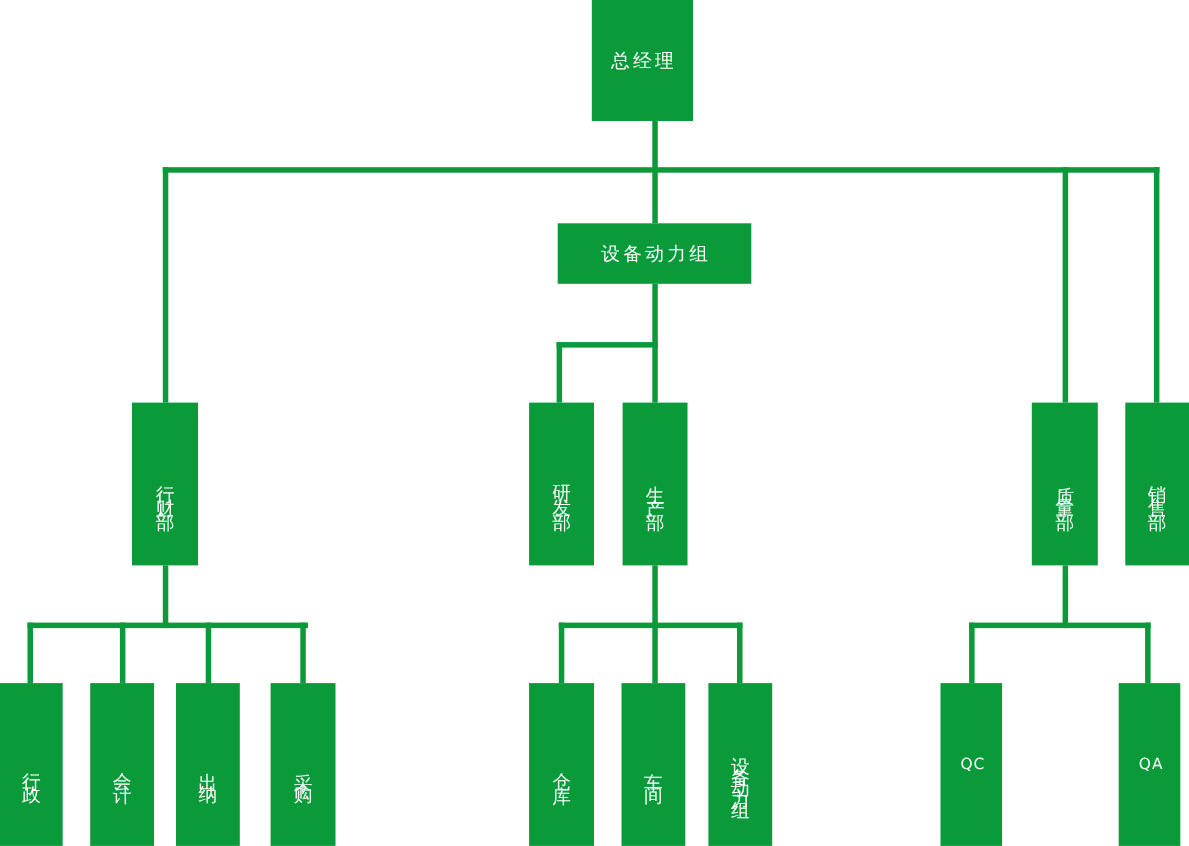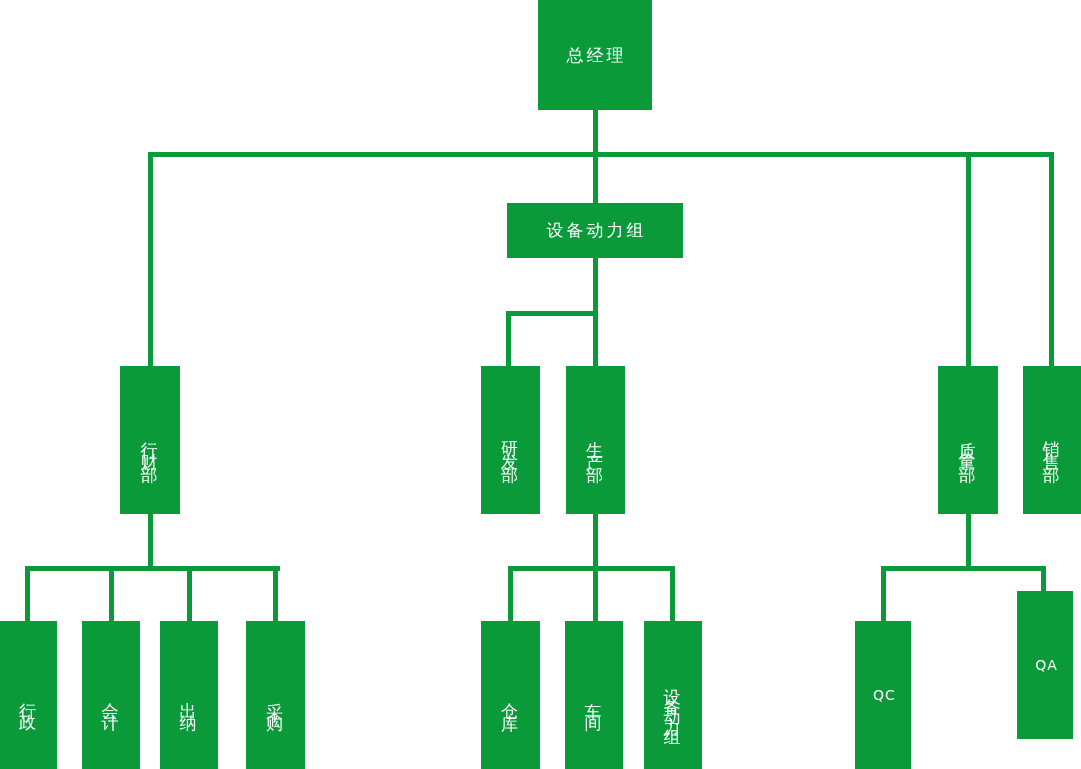--- a/index.html
+++ b/index.html
@@ -81,21 +81,21 @@
   <div class="line" style="left:593px;top:514px;width:5px;height:107px"></div>
   <div class="line" style="left:508px;top:566px;width:167px;height:5px"></div>
   <div class="line" style="left:508px;top:566px;width:5px;height:55px"></div>
   <div class="line" style="left:670px;top:566px;width:5px;height:55px"></div>
 
   <div class="line" style="left:966px;top:514px;width:5px;height:57px"></div>
   <div class="line" style="left:881px;top:566px;width:165px;height:5px"></div>
   <div class="line" style="left:881px;top:566px;width:5px;height:55px"></div>
   <div class="line" style="left:1041px;top:566px;width:5px;height:55px"></div>
 
-  <div class="node h" style="left:538px;top:0;width:114px;height:110px">总经理</div>
+  <div class="node h" style="left:538px;top:0;width:92px;height:110px">总经理</div>
 
   <div class="node h" style="left:507px;top:203px;width:176px;height:55px">设备动力组</div>
 
   <div class="node v" style="left:120px;top:366px;width:60px;height:148px">行财部</div>
 
   <div class="node v" style="left:481px;top:366px;width:59px;height:148px">研发部</div>
 
   <div class="node v" style="left:566px;top:366px;width:59px;height:148px">生产部</div>
 
   <div class="node v" style="left:938px;top:366px;width:60px;height:148px">质量部</div>
@@ -111,15 +111,15 @@
   <div class="node v" style="left:246px;top:621px;width:59px;height:148px">采购</div>
 
   <div class="node v" style="left:481px;top:621px;width:59px;height:148px">仓库</div>
 
   <div class="node v" style="left:565px;top:621px;width:58px;height:148px">车间</div>
 
   <div class="node v tight" style="left:644px;top:621px;width:58px;height:148px">设备动力组</div>
 
   <div class="node h latin" style="left:855px;top:621px;width:56px;height:148px">QC</div>
 
-  <div class="node h latin" style="left:1017px;top:591px;width:56px;height:148px">QA</div>
+  <div class="node h latin" style="left:1017px;top:621px;width:56px;height:148px">QA</div>
 
 </div>
 
 </body></html>

